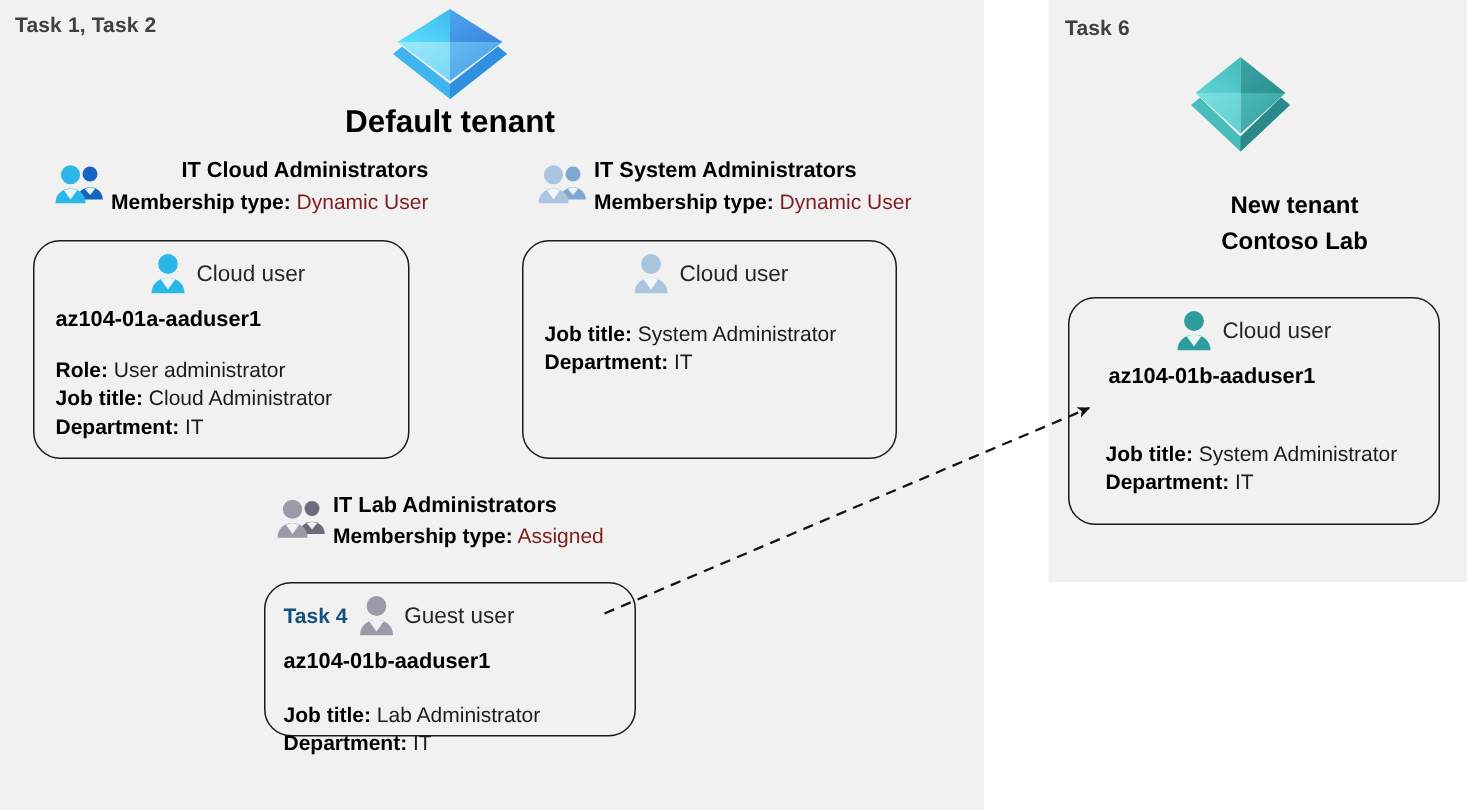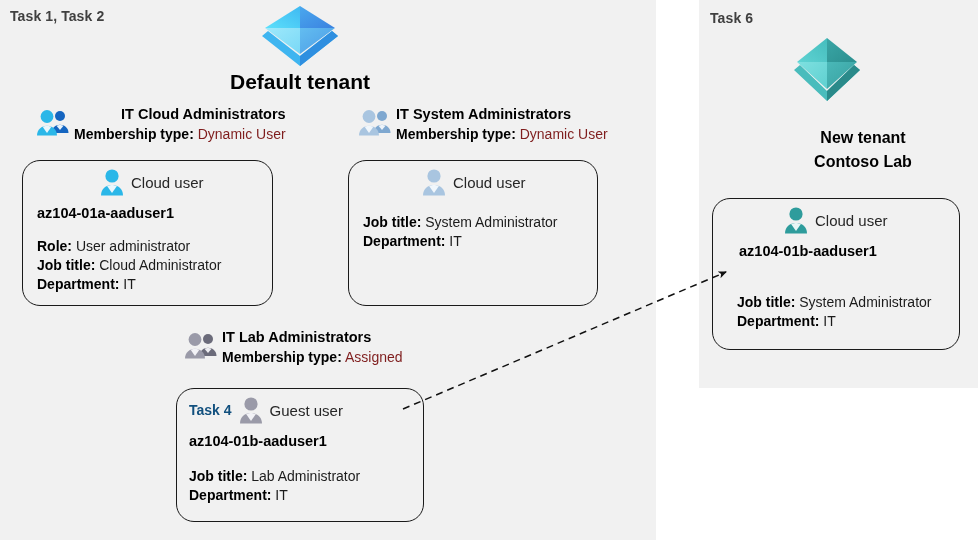--- a/index.html
+++ b/index.html
@@ -73,21 +73,21 @@
     margin-top:8px;white-space:nowrap;
   }
   .card .attrs{margin-top:16px;}
   .card .attr{font-size:14px;line-height:19px;color:#1b1b1b;white-space:nowrap;}
   .card .attr b{font-weight:bold;color:#000;}
 
   #card1{left:22px;top:160px;width:251px;height:146px;}
   #card1 .inner{padding:0 0 0 14px;}
   #card2{left:348px;top:160px;width:250px;height:146px;}
   #card2 .inner{padding:0 0 0 14px;}
-  #card3{left:176px;top:388px;width:248px;height:134px;}
+  #card3{left:176px;top:388px;width:248px;height:103px;}
   #card3 .inner{padding:0 0 0 12px;}
   #card4{left:712px;top:198px;width:248px;height:152px;}
   #card4 .inner{padding:0 0 0 26px;}
 
   #card1 .urow{margin-left:62px;}
   #card2 .urow{margin-left:58px;}
   #card4 .urow{margin-left:44px;}
   #card4 .attrs{margin-top:34px;margin-left:-2px;}
   #card3 .attrs{margin-top:18px;}
 

